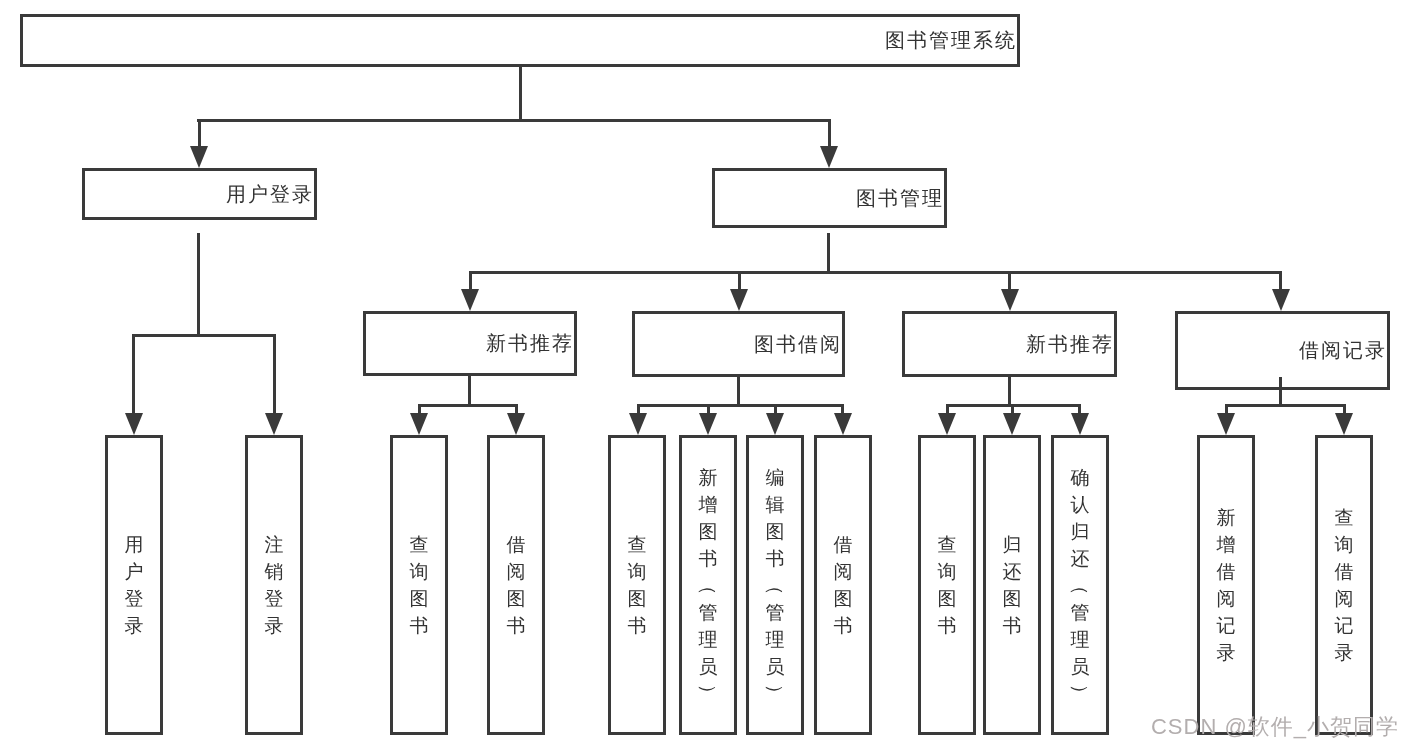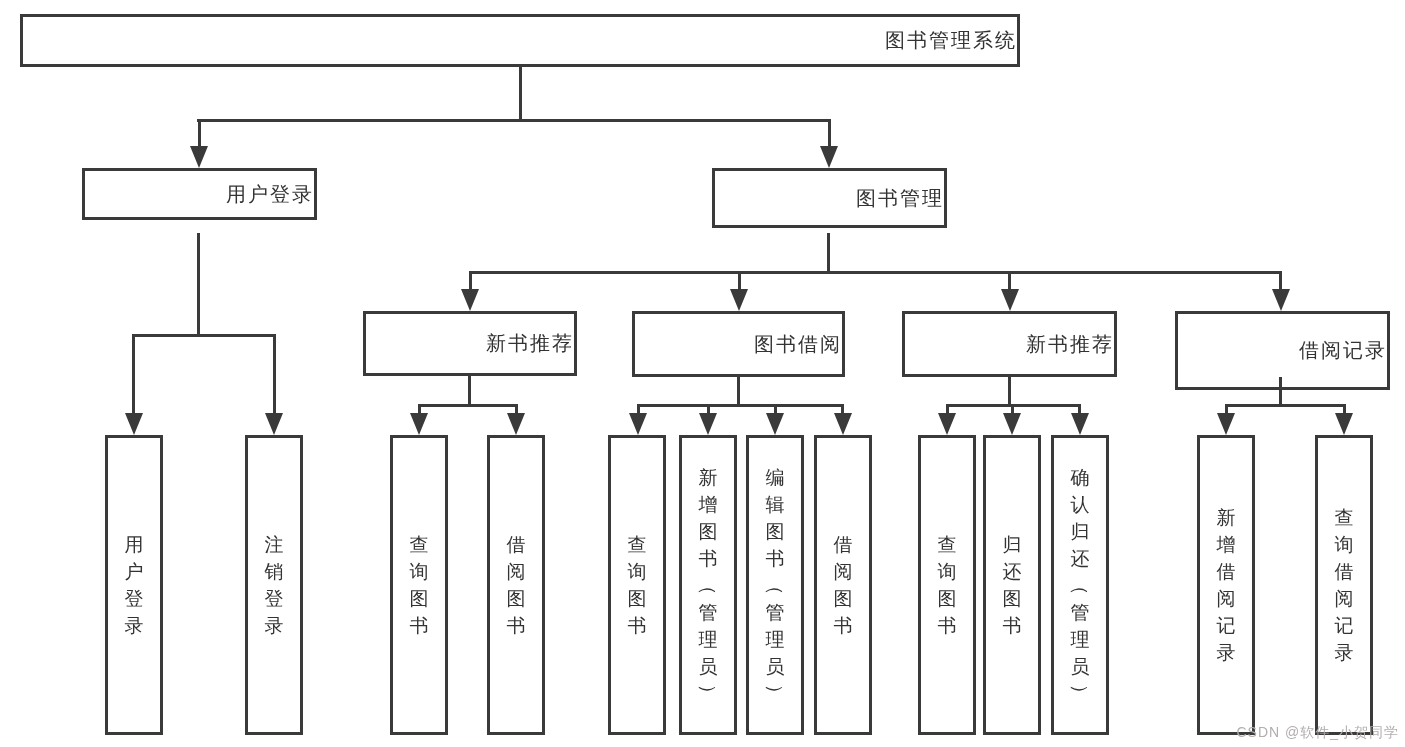--- a/index.html
+++ b/index.html
@@ -43,21 +43,21 @@
   .hline{position:absolute;height:3px;background:var(--line);}
   .arrow{
     position:absolute;width:0;height:0;
     border-left:9px solid transparent;
     border-right:9px solid transparent;
     border-top:22px solid var(--line);
   }
   .watermark{
     position:absolute;
     right:6px;bottom:5px;
-    font-size:14px;
+    font-size:22px;
     color:#b3aeae;
     letter-spacing:1px;
     z-index:10;
     white-space:nowrap;
   }
 </style>
 </head>
 <body>
 
 <div id="canvas">

